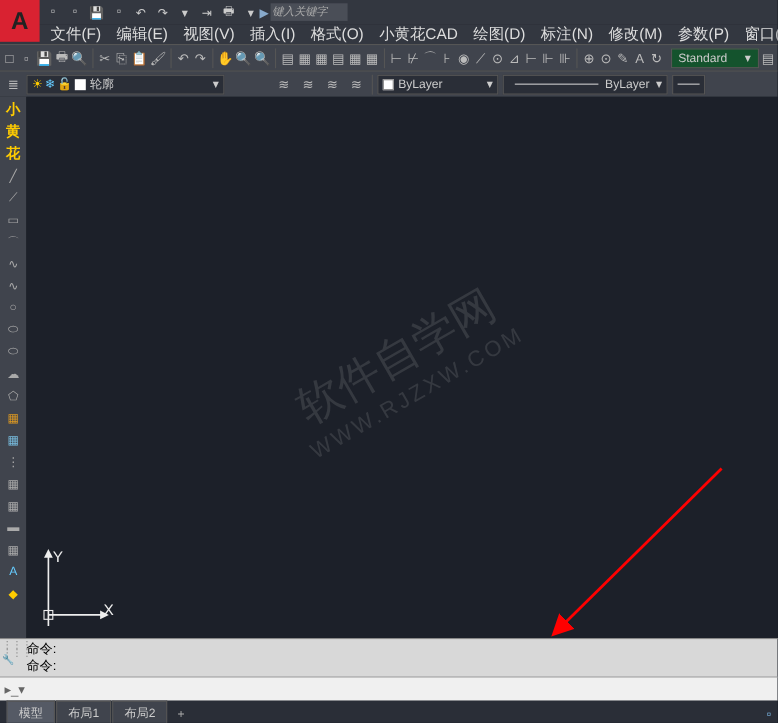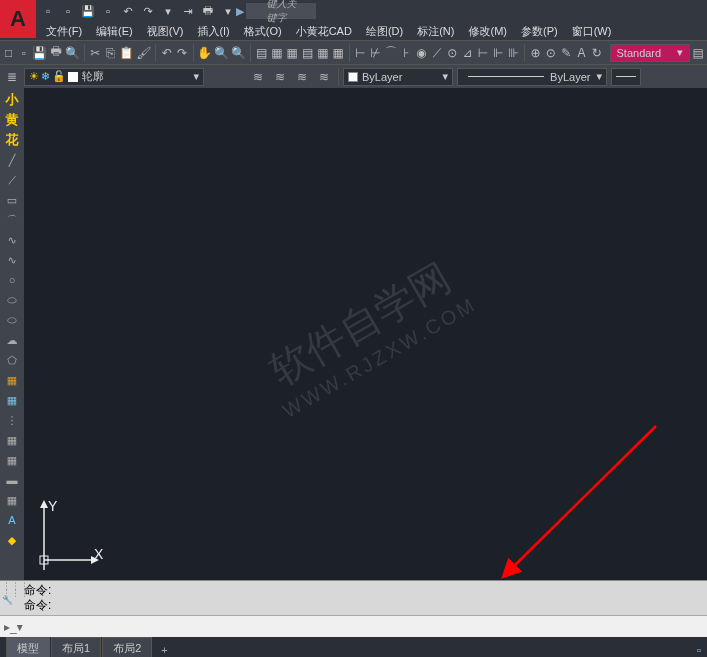--- a/index.html
+++ b/index.html
@@ -52,36 +52,36 @@
     font-size: 12px;
     color: #eee;
   }
   .search-box {
     width: 70px;
     height: 16px;
     background: #4a4e57;
     font-size: 10px;
     font-style: italic;
     color: #aaa;
-    padding: 0 20px;
+    padding: 0 1px;
     display: flex;
     align-items: center;
     margin-right: 2px;
   }
   .menubar {
     height: 18px;
     background: #333740;
     display: flex;
     align-items: center;
     padding-left: 40px;
     gap: 2px;
   }
   .menu-item {
     padding: 0 6px;
-    font-size: 11px;
+    font-size: 14px;
     color: #ddd;
     white-space: nowrap;
   }
   .toolbar-row {
     height: 24px;
     background: #40444d;
     border-top: 1px solid #555;
     display: flex;
     align-items: center;
     padding: 0 2px;
@@ -93,21 +93,21 @@
     color: #bbb;
     font-size: 12px;
   }
   .tool-sep {
     width: 1px;
     height: 18px;
     background: #555;
     margin: 0 2px;
   }
   .style-dropdown {
-    background: #be185d;
+    background: #14532d;
     border: 1px solid #555;
     height: 18px;
     padding: 0 6px;
     color: #ccc;
     font-size: 11px;
     display: flex;
     align-items: center;
     min-width: 70px;
   }
   .main-area {

